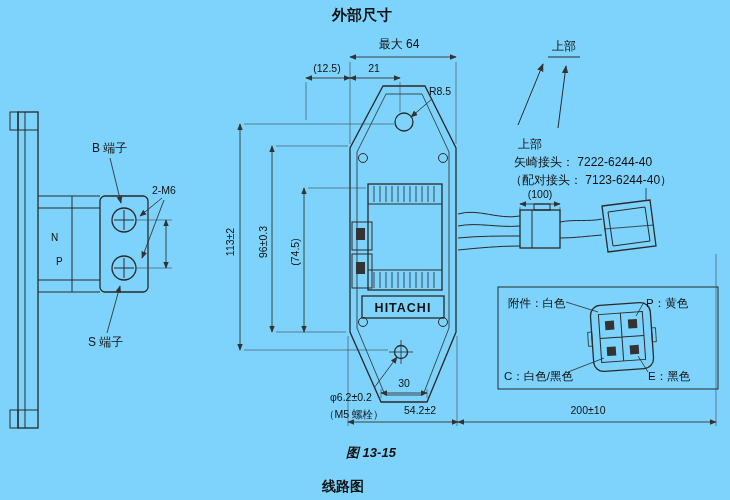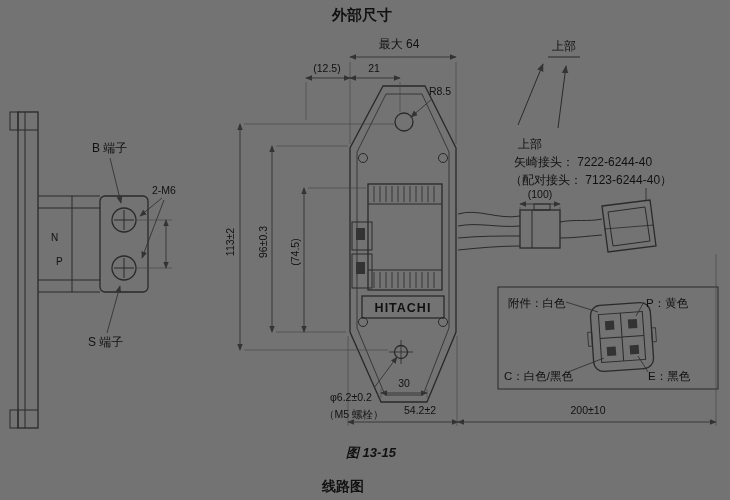--- a/index.html
+++ b/index.html
@@ -1,16 +1,16 @@
 <!DOCTYPE html>
 <html><head>
 <meta charset="utf-8">
 <style>
   html,body{margin:0;padding:0;background:#fff;}
-  .stage{position:relative;width:730px;height:500px;background:#737373;overflow:hidden;
+  .stage{position:relative;width:730px;height:500px;background:#7dd3fc;overflow:hidden;
          font-family:"Liberation Sans", sans-serif;}
   svg{position:absolute;left:0;top:0;}
   svg text{fill:#111;font-family:"Liberation Sans", sans-serif;}
   .ln{stroke:#2a2a2a;stroke-width:1.3;fill:none;}
   .ln2{stroke:#2a2a2a;stroke-width:1;fill:none;}
   .thin{stroke:#2a2a2a;stroke-width:0.8;fill:none;}
   .dim{stroke:#333;stroke-width:0.9;fill:none;}
   .ext{stroke:#444;stroke-width:0.6;fill:none;}
   .pin{fill:#333;stroke:none;}
   .t-title{font-size:15px;font-weight:bold;}

